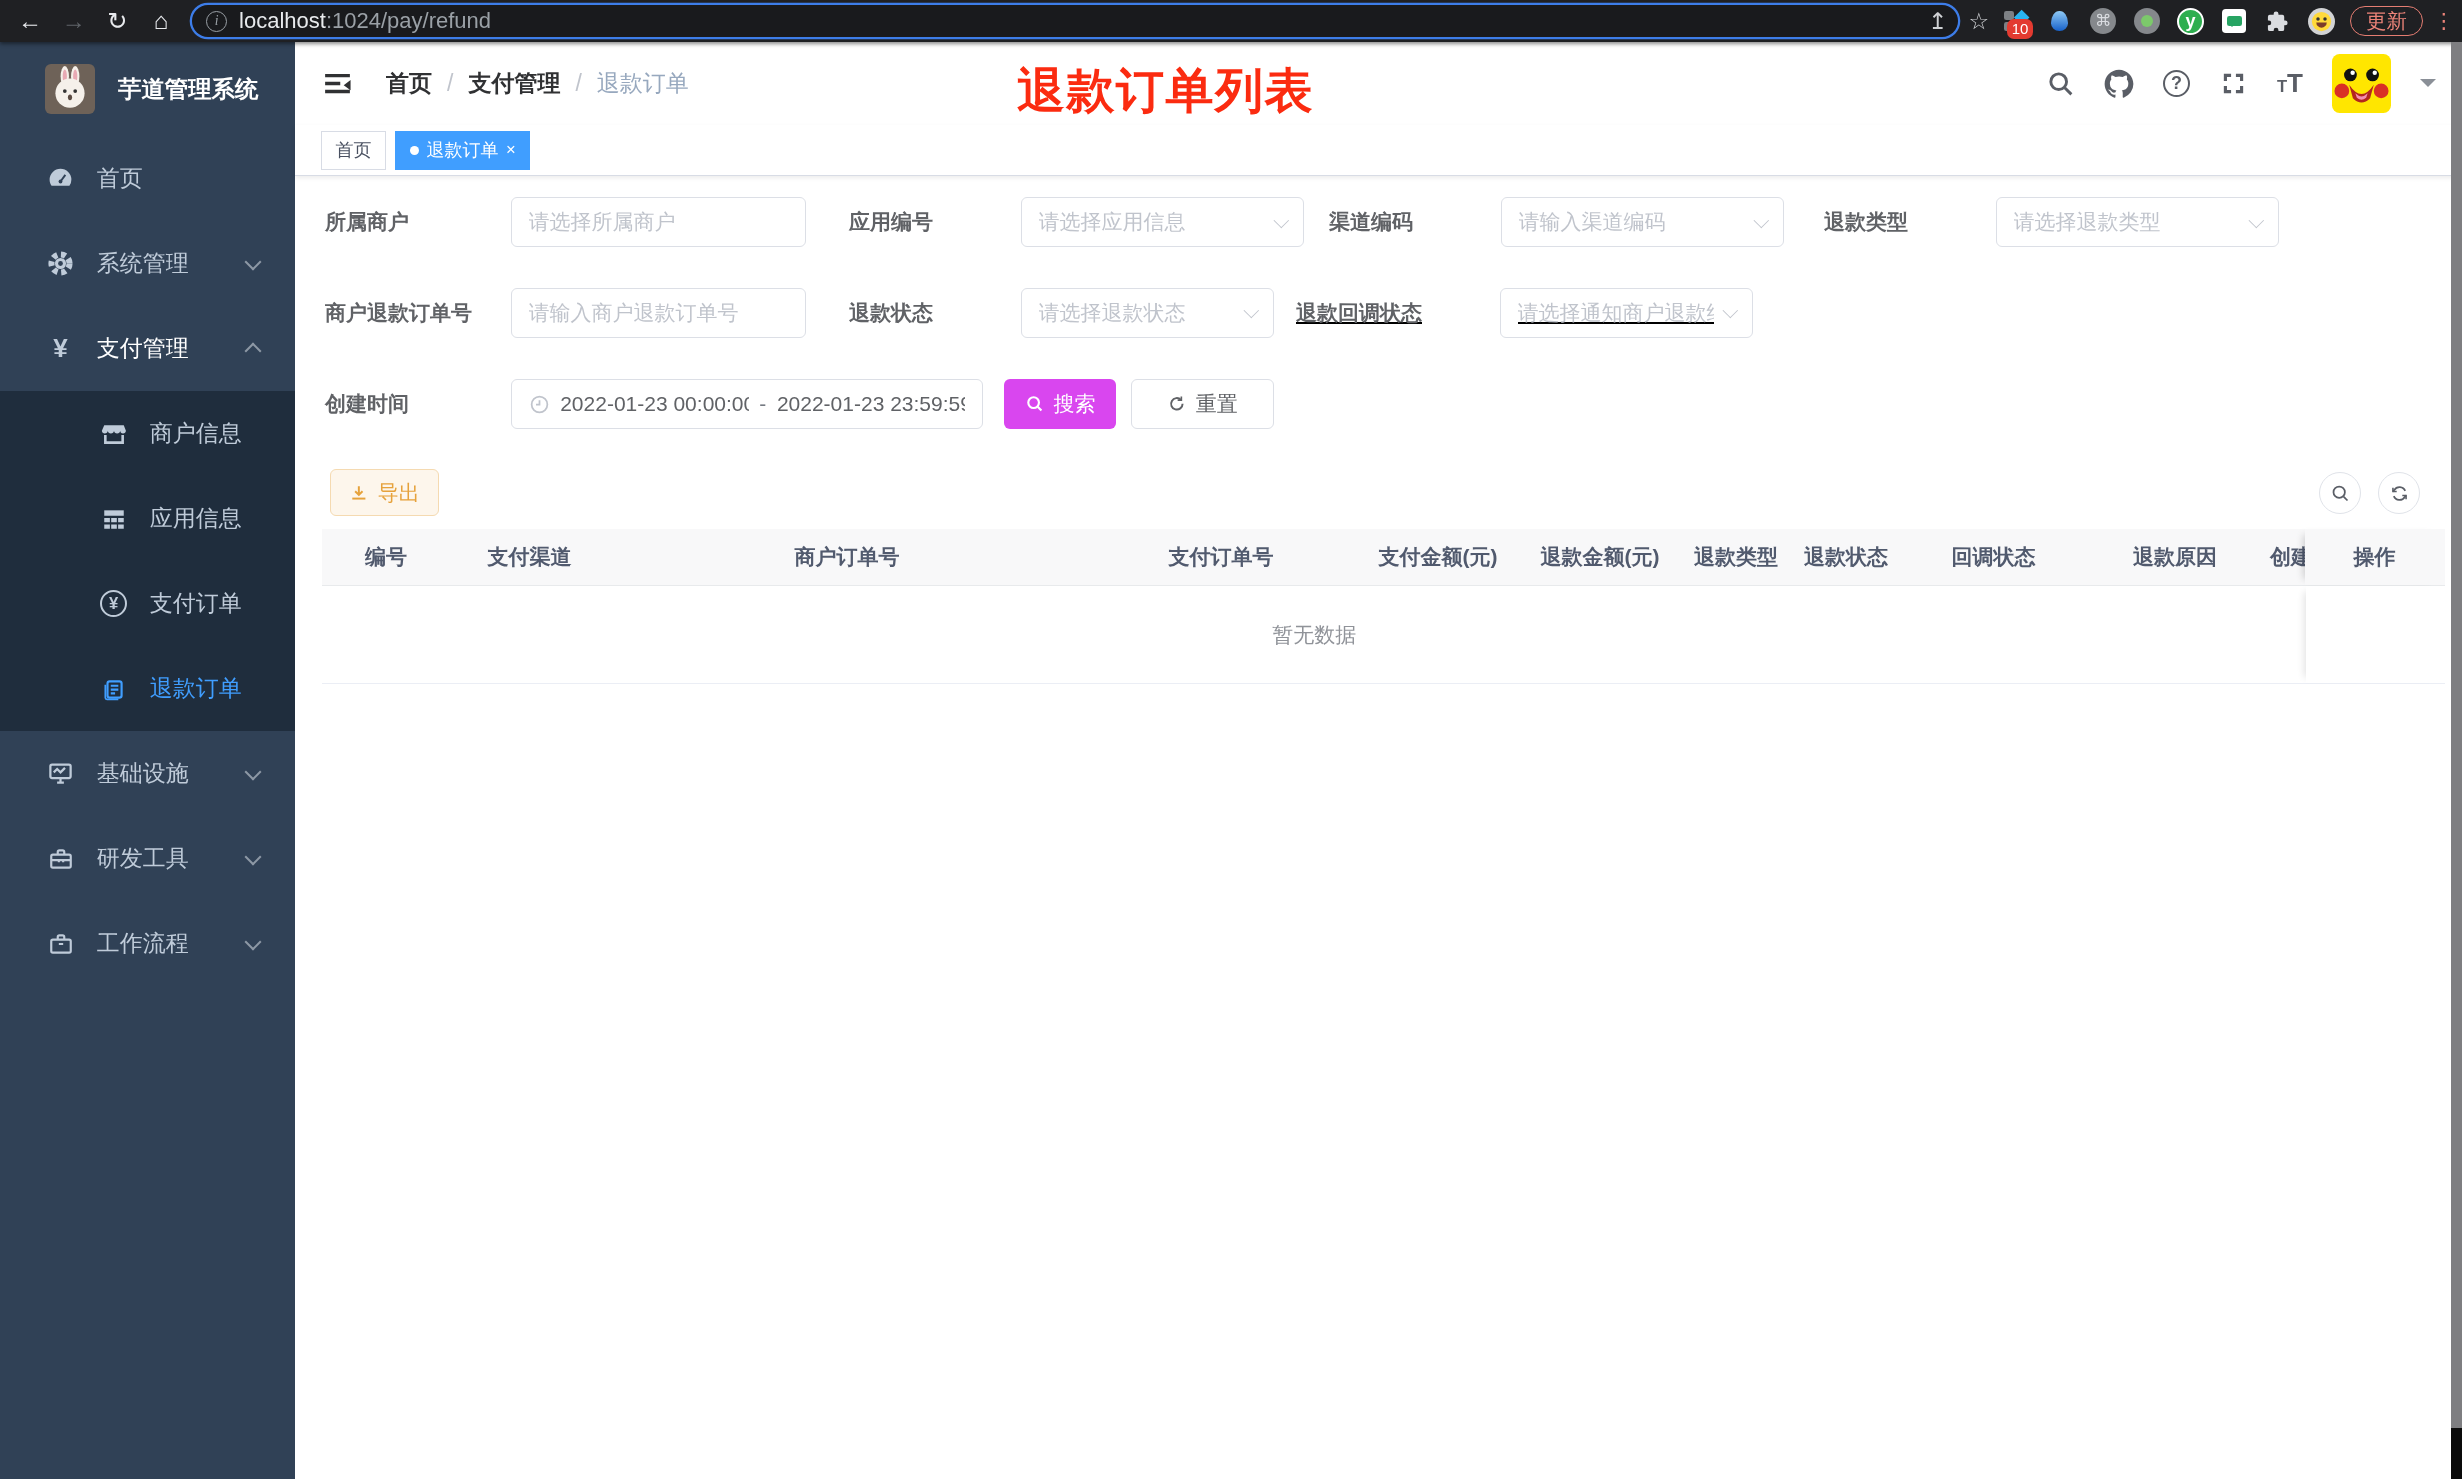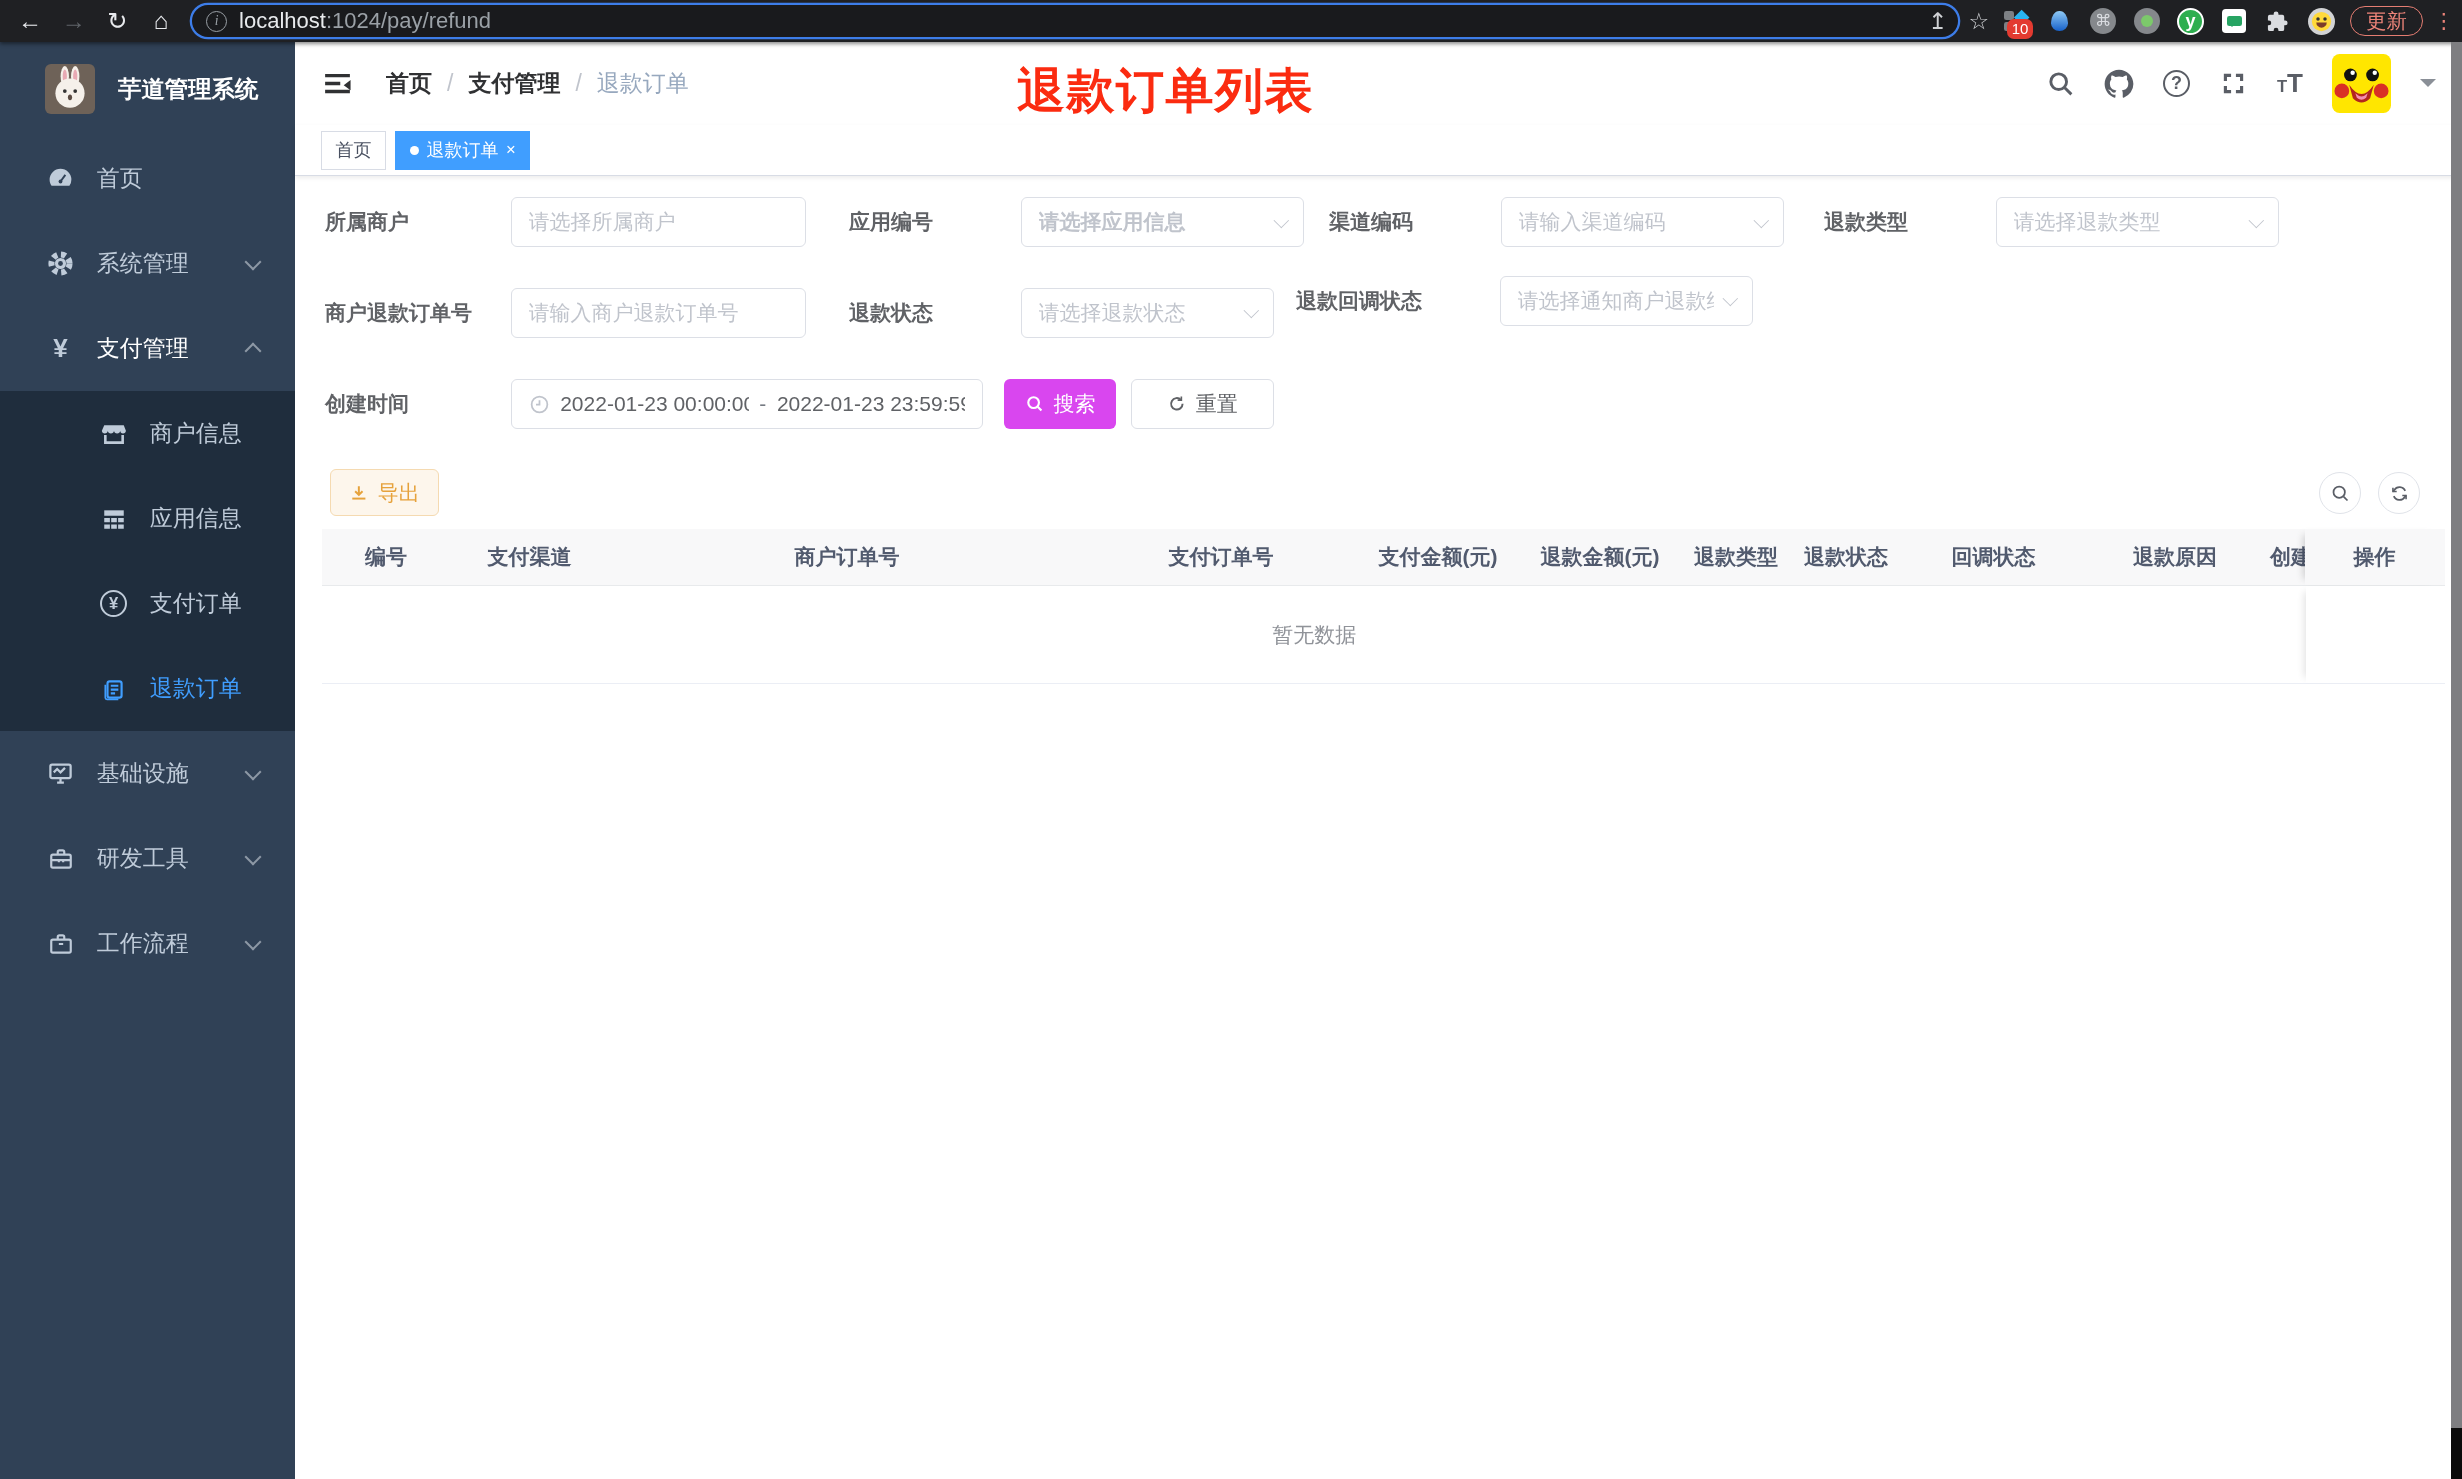--- a/index.html
+++ b/index.html
@@ -367,21 +367,21 @@
     <div class="content">
 
       <div class="fi" style="left:30px; top:20.4px;">
         <span class="flabel" style="width:186px;">所属商户</span>
         <div class="ctl" style="width:295px;">
           <input placeholder="请选择所属商户" style="">
         </div>
       </div>
       <div class="fi" style="left:554px; top:20.4px;">
         <span class="flabel" style="width:172px;">应用编号</span>
-        <div class="ctl" style="width:283px;font-weight:bold;">
+        <div class="ctl" style="width:283px;">
           <span class="ph">请选择应用信息</span>
             <i class="sel-arrow"></i>
         </div>
       </div>
       <div class="fi" style="left:1034px; top:20.4px;">
         <span class="flabel" style="width:172px;">渠道编码</span>
         <div class="ctl" style="width:283px;">
           <span class="ph">请输入渠道编码</span>
             <i class="sel-arrow"></i>
         </div>
@@ -400,21 +400,21 @@
           <input placeholder="请输入商户退款订单号" style="">
         </div>
       </div>
       <div class="fi" style="left:554px; top:111px;">
         <span class="flabel" style="width:172px;">退款状态</span>
         <div class="ctl" style="width:253px;">
           <span class="ph">请选择退款状态</span>
             <i class="sel-arrow"></i>
         </div>
       </div>
-      <div class="fi" style="left:1001px; top:99px;">
+      <div class="fi" style="left:1001px; top:111px;text-decoration:underline;">
         <span class="flabel" style="width:204px;">退款回调状态</span>
         <div class="ctl" style="width:253px;">
           <span class="ph">请选择通知商户退款结果的</span>
             <i class="sel-arrow"></i>
         </div>
       </div>
 
       <div class="fi" style="left:30px; top:202px;">
         <span class="flabel" style="width:186px;">创建时间</span>
         <div class="ctl date-ctl">

